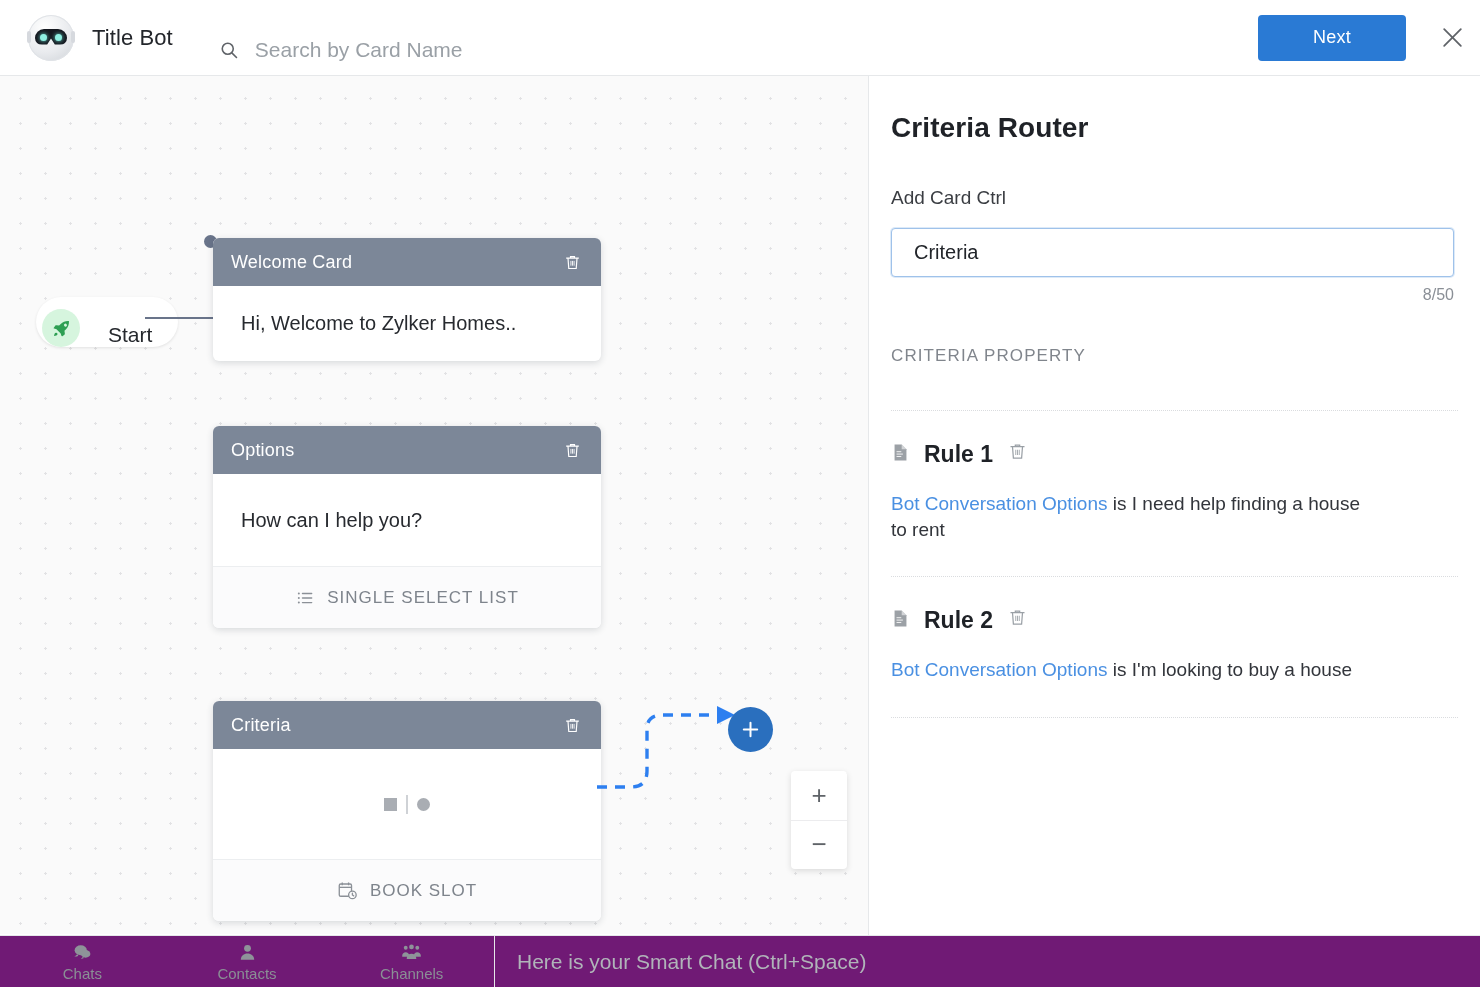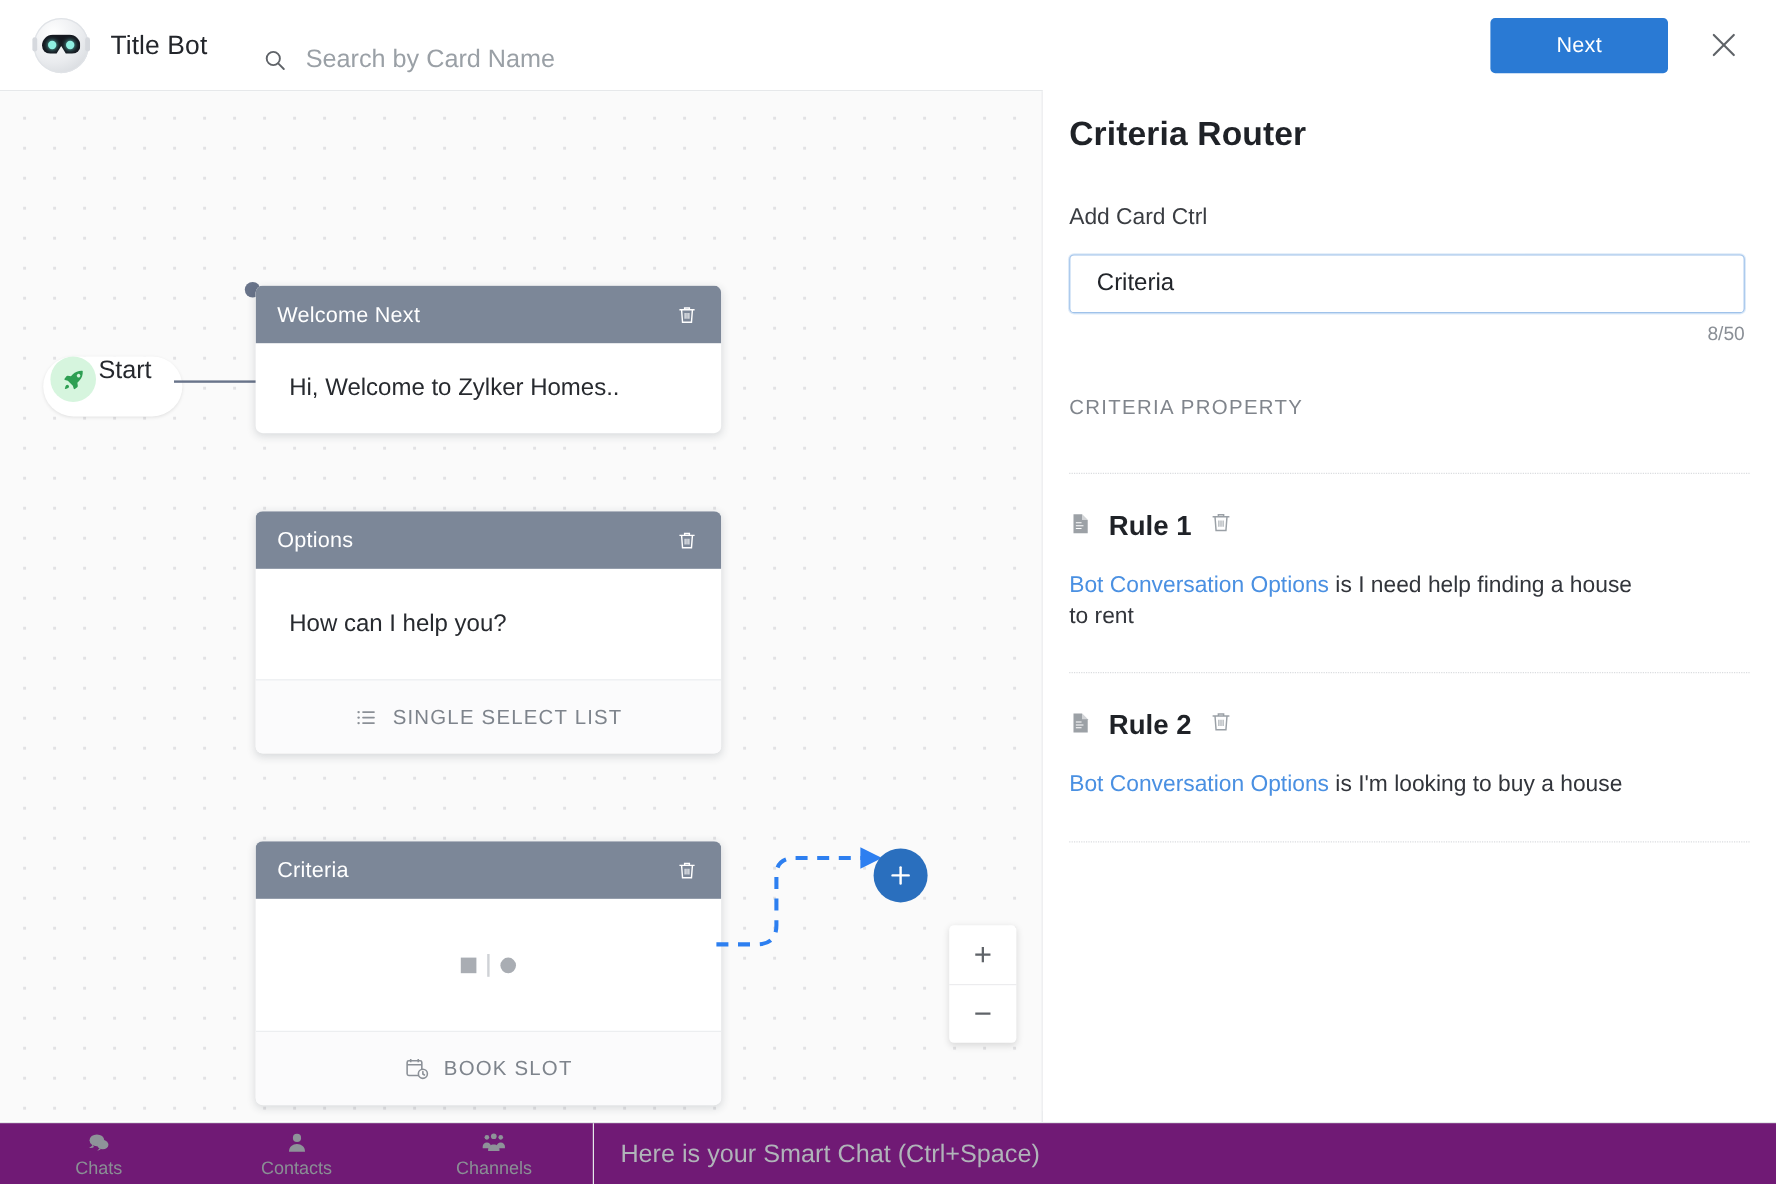--- a/index.html
+++ b/index.html
@@ -43,21 +43,21 @@
     margin-left: 18px; font-size: 22px; color: #23262b; letter-spacing: .1px;
   }
   .search-wrap { display: flex; align-items: center; margin-left: 46px; margin-top: 24px; }
   .search-icon { width: 20px; height: 20px; color: #5f6368; flex: 0 0 auto; }
   .search-input {
     border: none; outline: none; margin-left: 16px; width: 420px;
     font-size: 21px; color: #24262a; background: transparent;
     font-family: "Liberation Sans", sans-serif;
   }
   .search-input::placeholder { color: #9aa0a6; }
-  .topbar-right { margin-left: auto; display: flex; align-items: center; padding-right: 24px; }
+  .topbar-right { margin-left: auto; display: flex; align-items: center; padding-right: 8px; }
   .next-btn {
     background: #2a7ad4; color: #ffffff; border: none; border-radius: 4px;
     width: 148px; height: 46px; font-size: 18px; cursor: pointer;
     font-family: "Liberation Sans", sans-serif; letter-spacing: .2px;
   }
   .close-btn {
     width: 40px; height: 40px; margin-left: 26px; background: none; border: none;
     cursor: pointer; color: #5f6368; display: flex; align-items: center; justify-content: center;
   }
 
@@ -72,21 +72,21 @@
   }
   .canvas-divider {
     position: absolute; top: 76px; left: 868px; width: 1px; height: 911px; background: #e6e8ea;
   }
 
   
   .start-node {
     position: absolute; left: 36px; top: 221px;
     height: 50px; padding: 0 26px 0 6px;
     background: #ffffff; border-radius: 25px;
-    display: flex; align-items: flex-start; gap: 2px;
+    display: flex; align-items: flex-end; gap: 28px;
     box-shadow: 0 1px 3px rgba(0,0,0,.10);
   }
   .start-bubble {
     width: 38px; height: 38px; border-radius: 50%;
     background: #d6f5de; display: flex; align-items: center; justify-content: center;
     color: #2e9f53; flex: 0 0 auto;
   }
   .start-label { font-size: 21px; color: #25282d; }
   .start-line {
     position: absolute; left: 145px; top: 241px; width: 70px; height: 2px; background: #69748a;
@@ -157,21 +157,21 @@
   }
   .zoom-btn {
     flex: 1; background: none; border: none; cursor: pointer;
     color: #5f6368; font-size: 26px; display: flex; align-items: center; justify-content: center;
     font-family: "Liberation Sans", sans-serif;
   }
   .zoom-btn.minus { border-top: 1px solid #ececee; }
 
   
   .panel {
-    position: absolute; top: 68px; left: 869px; width: 611px; height: 858px;
+    position: absolute; top: 84px; left: 869px; width: 611px; height: 858px;
     background: #ffffff; padding: 28px 24px 0 22px; overflow: hidden;
   }
   .panel-title { font-size: 28px; color: #1f2227; font-weight: bold; letter-spacing: .1px; }
   .panel-sublabel { margin-top: 43px; font-size: 19px; color: #3a3d42; }
   .title-input {
     margin-top: 19px; width: 563px; height: 49px;
     border: 1.5px solid #9fc2ea; border-radius: 4px; outline: none;
     padding: 0 22px; font-size: 20px; color: #22252a;
     font-family: "Liberation Sans", sans-serif;
     box-shadow: 0 0 0 1px rgba(159,194,234,.35);
@@ -263,21 +263,21 @@
     <div class="conn-dot" style="left:204px; top:159px;"></div>
 
     <div class="conn-line" style="left:405px; top:214px; height:64px;"></div>
     <div class="conn-dot" style="left:400px; top:210px;"></div>
 
     <div class="conn-line" style="left:405px; top:477px; height:72px;"></div>
     <div class="conn-dot" style="left:400px; top:473px;"></div>
 
     <div class="card" id="card-welcome">
       <div class="card-head">
-        <span class="card-title">Welcome Next</span>
+        <span class="card-title">Welcome Card</span>
         <button class="trash-btn">
           <svg viewBox="0 0 24 24" width="19" height="19" fill="none" stroke="currentColor" stroke-width="1.5">
             <path d="M4 6.5h16M9.5 6.5V4.6h5v1.9M6.3 6.5l1 13.1h9.4l1-13.1"></path>
             <path d="M10 10v6M12 10v6M14 10v6" stroke-width="1.1"></path>
           </svg>
         </button>
       </div>
       <div class="card-body">Hi, Welcome to Zylker Homes..</div>
     </div>
 

